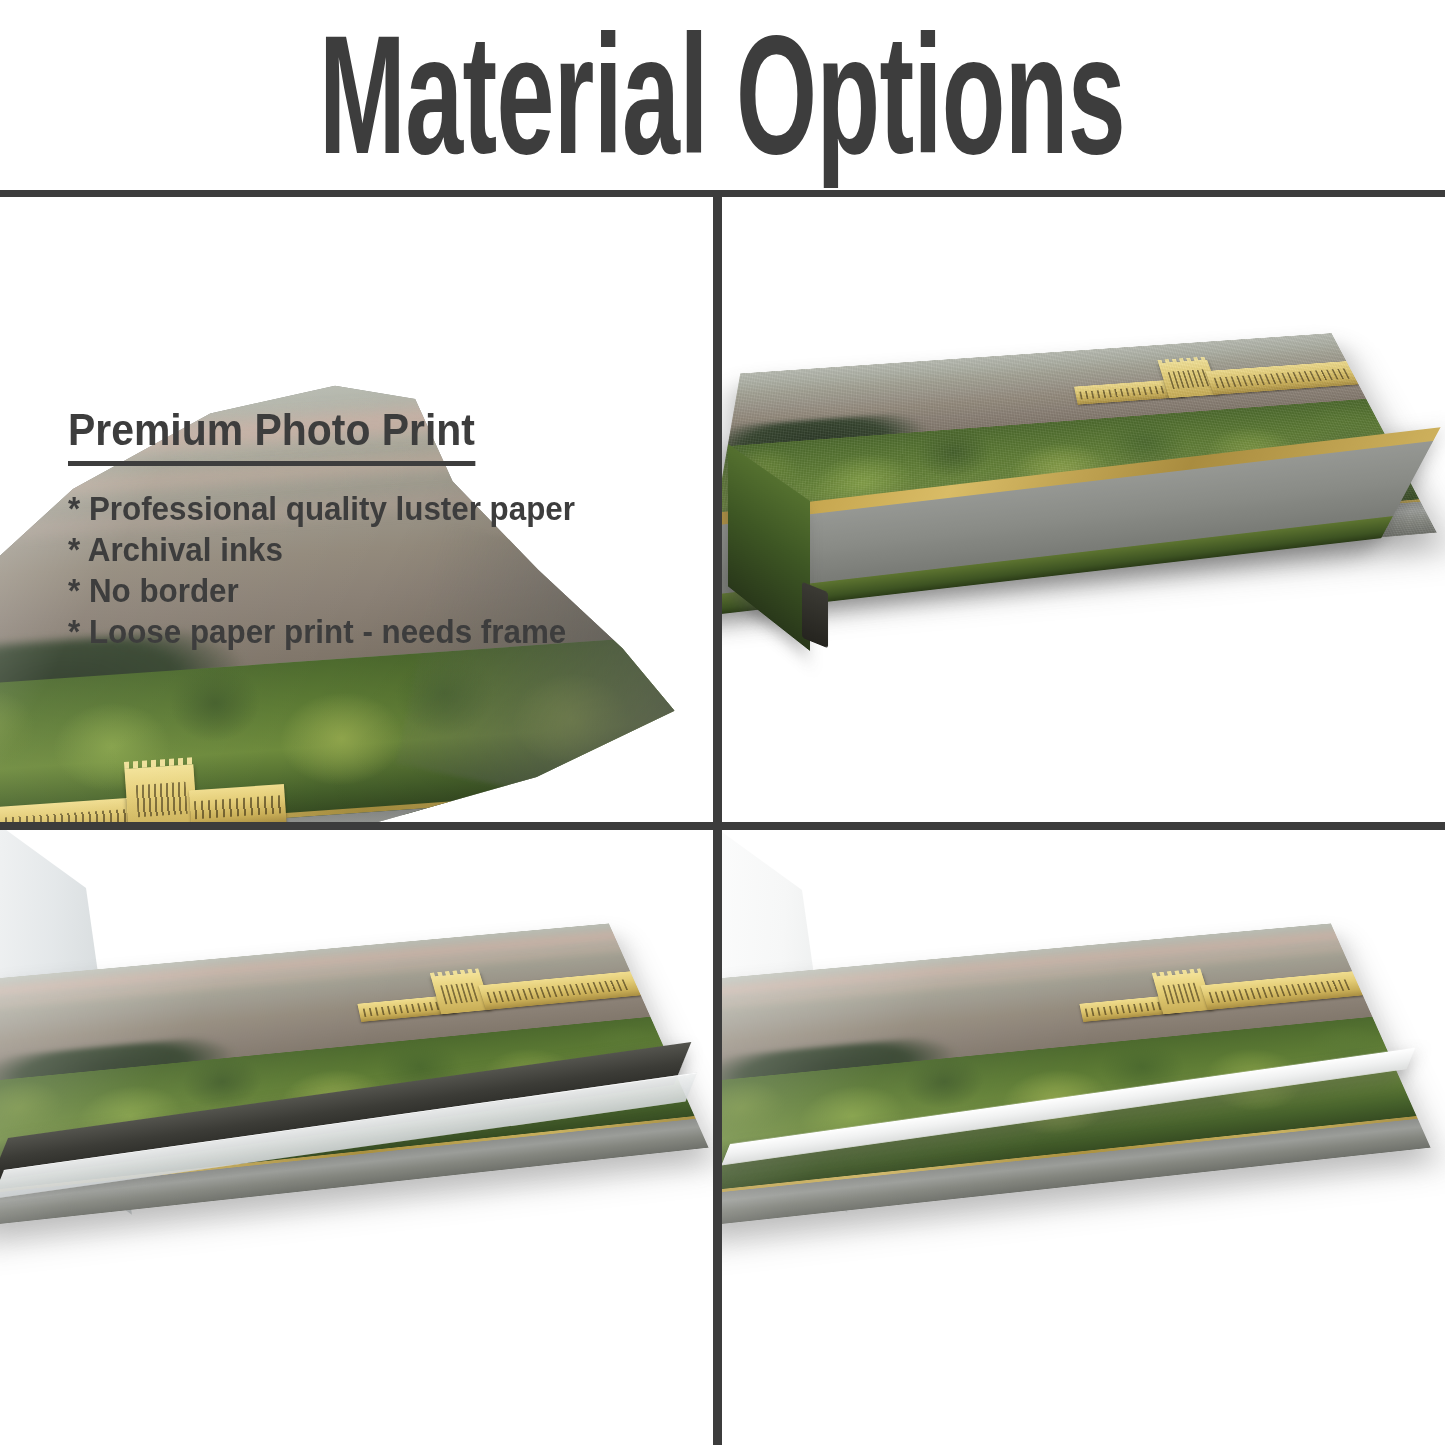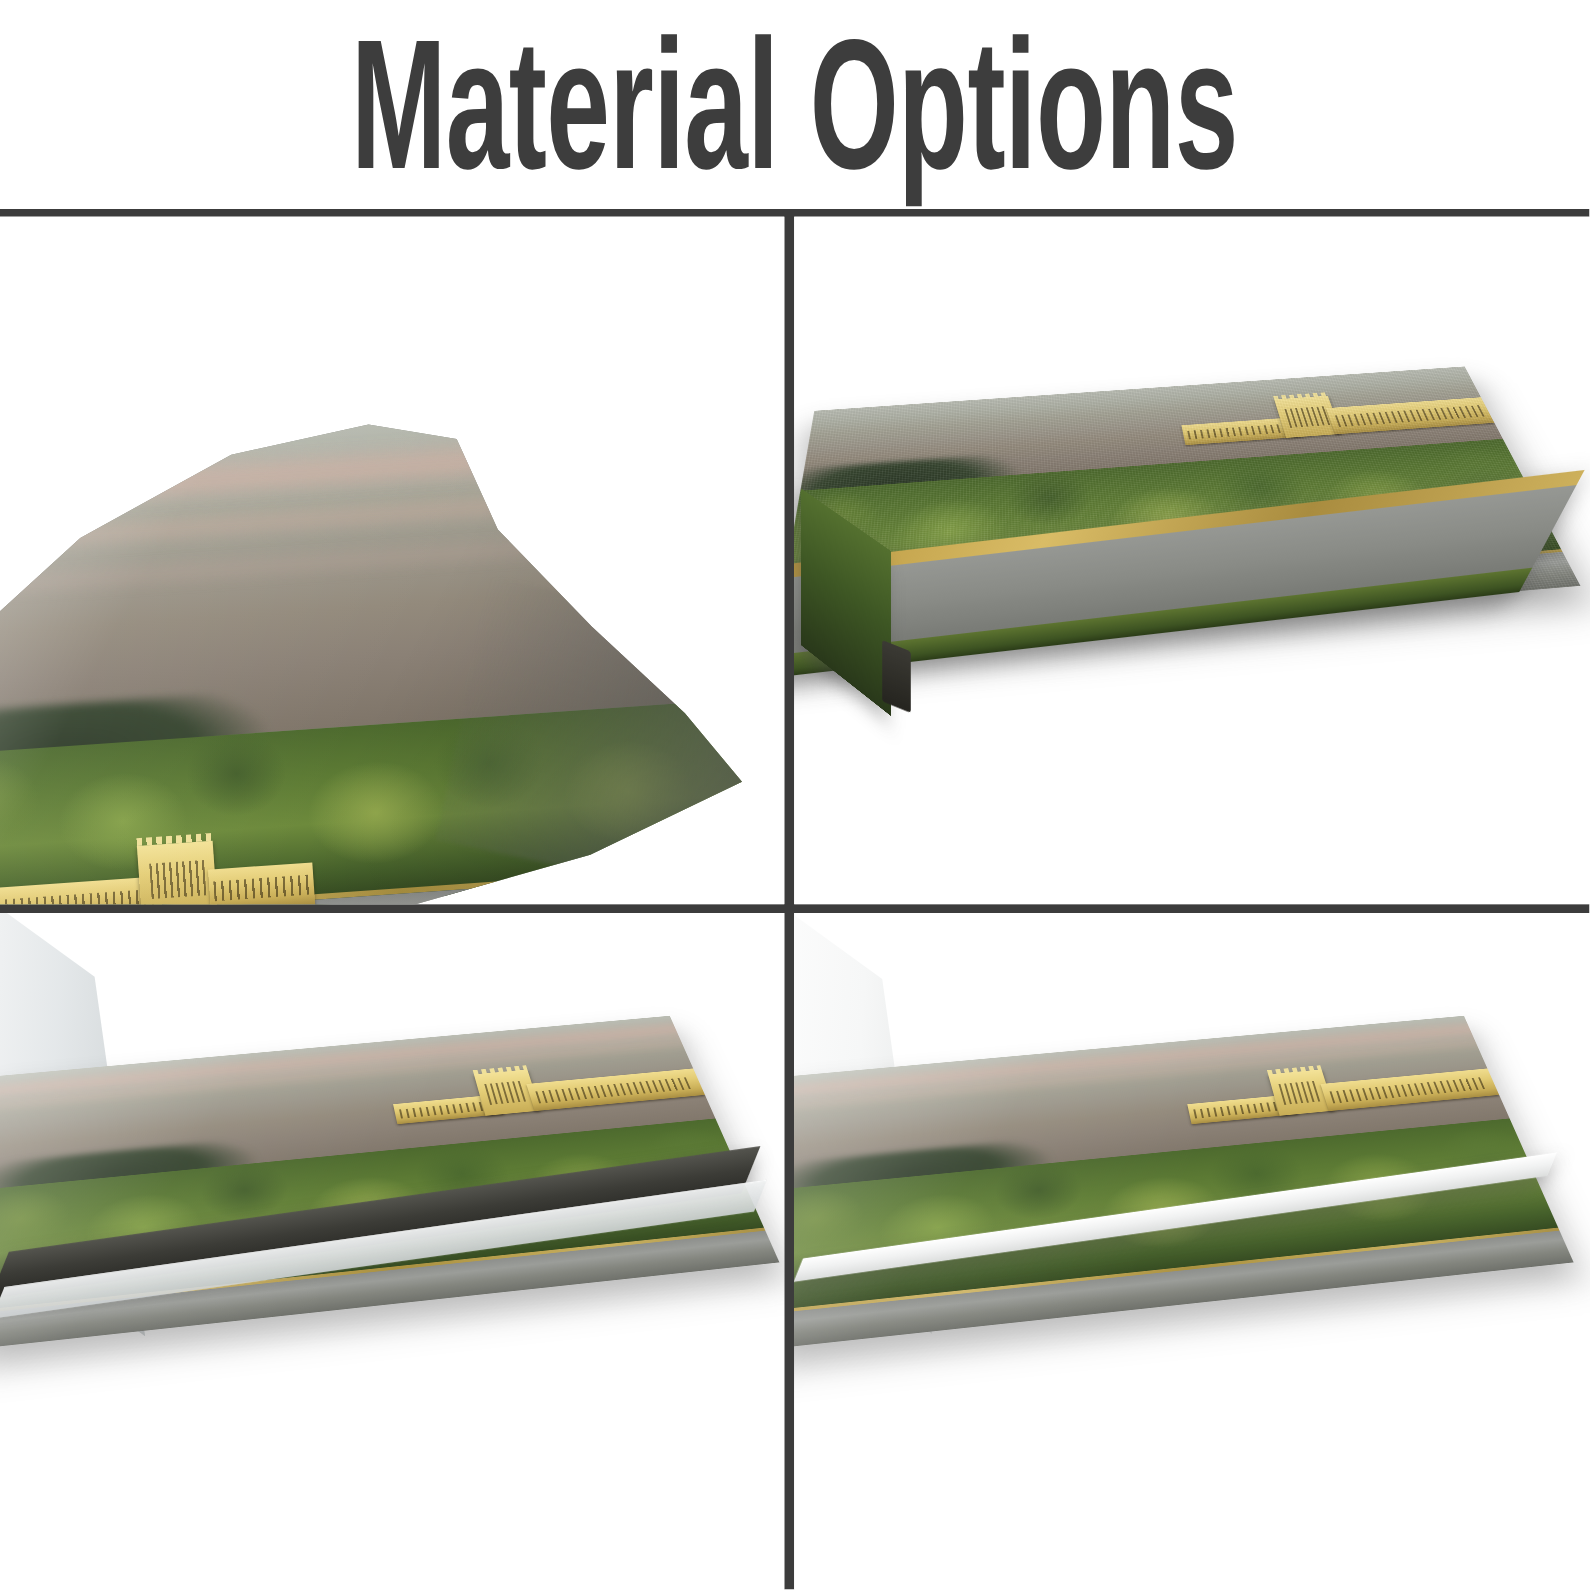--- a/index.html
+++ b/index.html
@@ -269,20 +269,29 @@
           <div class="mansion" style="left:2%;top:78%;width:40%;height:16%">
             <div class="wing" style="left:0;width:56%;height:48%"></div>
             <div class="tower" style="left:50%;width:22%;height:86%"></div>
             <div class="wing" style="left:70%;width:30%;height:52%"></div>
           </div>
         </div>
         <div class="paper-edge"></div>
         <div class="paper-shade"></div>
       </div>
     </div>
+    <div class="txt txt-tl">
+      <div class="heading">Premium Photo Print</div>
+      <div class="bullets">
+        <div>* Professional quality luster paper</div>
+        <div>* Archival inks</div>
+        <div>* No border</div>
+        <div>* Loose paper print - needs frame</div>
+      </div>
+    </div>
   </div>
 
   <div class="quad q-tr">
     <div class="canvas-wrap">
       <div class="canvas-face">
         <div class="photo">
           <div class="sky" style="height:40%"></div>
           <div class="hillshadow" style="left:-4%;top:28%;width:34%;height:26%"></div>
           <div class="trees" style="top:38%;height:50%"></div>
           <div class="bank" style="top:86%"></div>

